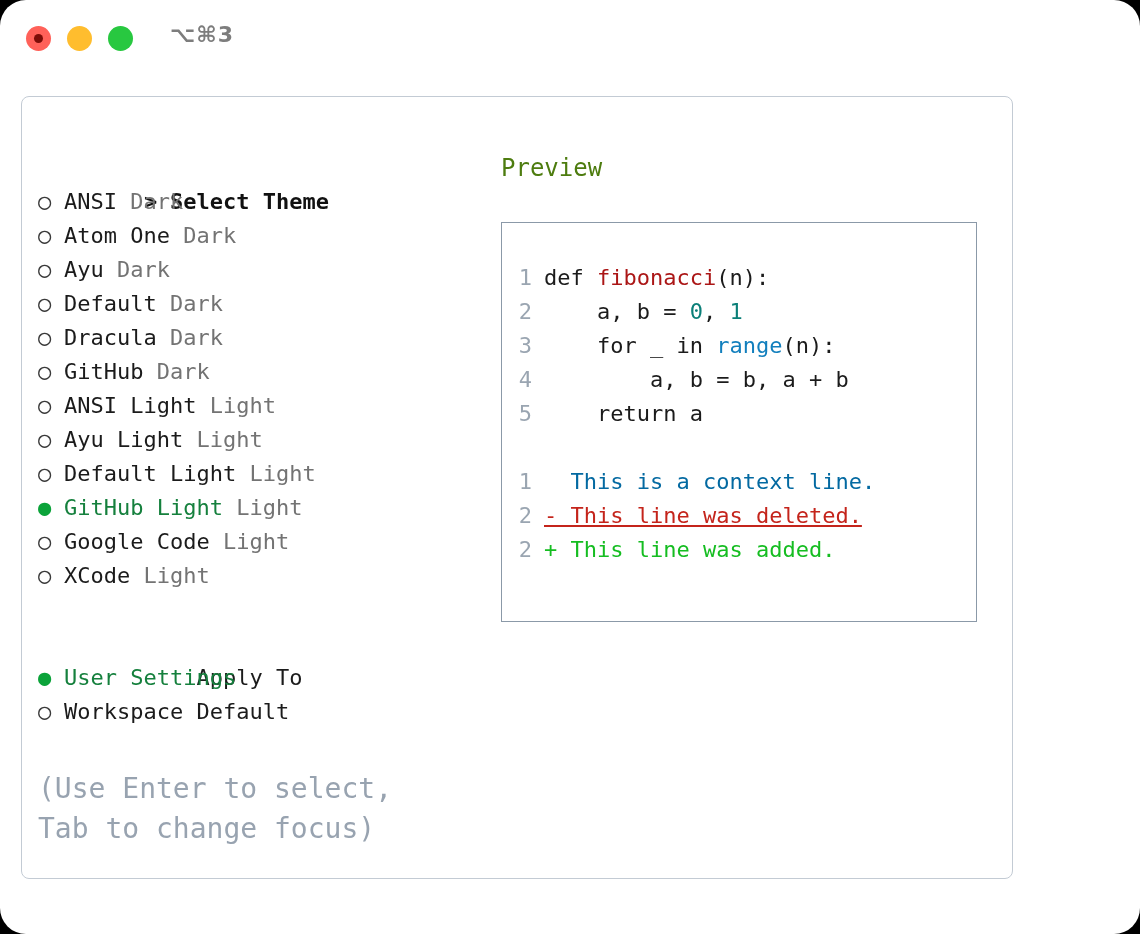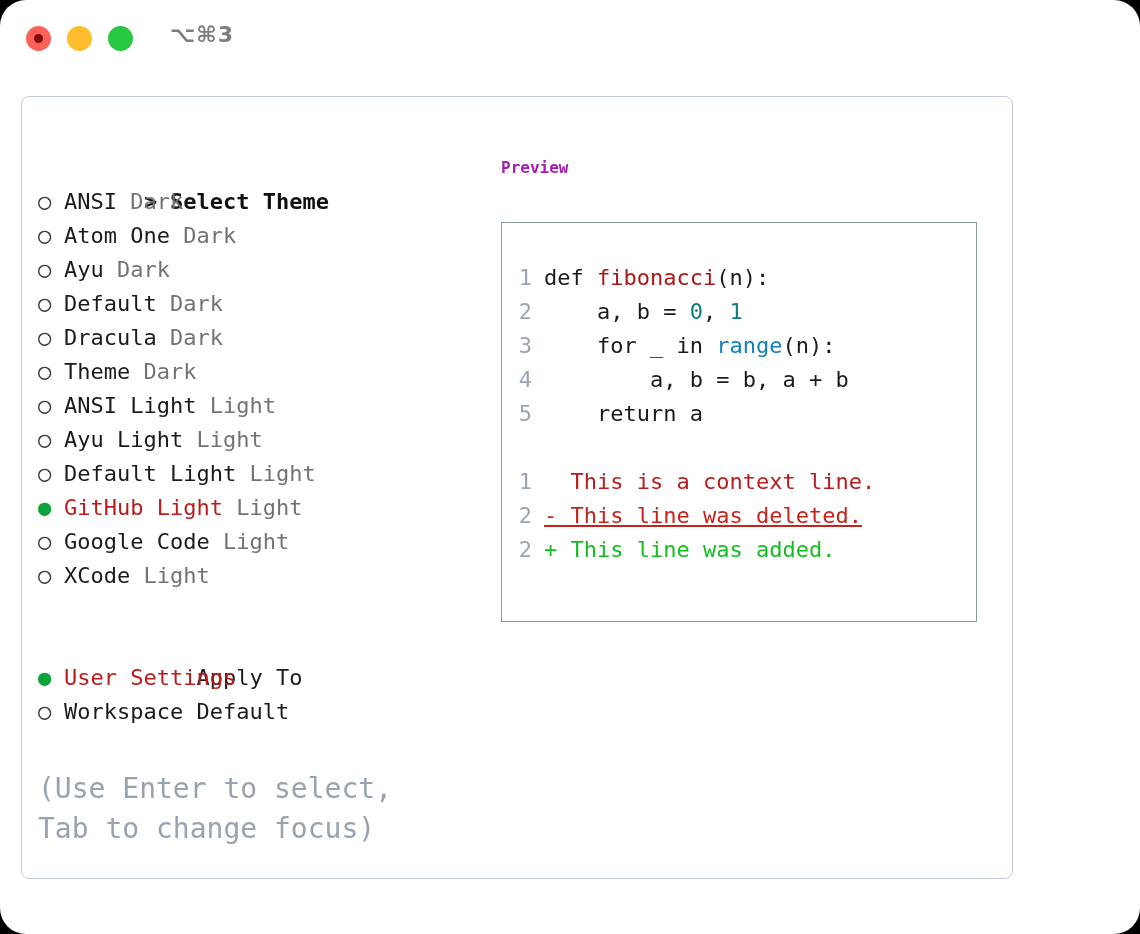--- a/index.html
+++ b/index.html
@@ -105,21 +105,21 @@
   }
   .marker {
     display: inline-block;
     width: 26px;
   }
   .dim {
     color: #737373;
     text-align: center;
   }
   .sel {
-    color: #b91c1c;
+    color: #15803d;
   }
   .dot-on {
     color: #0ba33a;
   }
   .dot-off {
     color: #3a3a3a;
   }
 
   #apply-block { margin-top: 34px; }
 
@@ -133,23 +133,23 @@
   }
 
   
   #right-col {
     position: absolute;
     left: 479px;
     top: 54px;
     width: 500px;
   }
   #preview-title {
-    font-size: 16px;
-    font-weight: bold;
-    color: #a21caf;
+    font-size: 24px;
+    font-weight: normal;
+    color: #4d7c0f;
     line-height: 34px;
     white-space: pre;
   }
   #preview-box {
     margin-top: 37px;
     width: 476px;
     height: 400px;
     border: 1px solid #8b99a8;
     box-sizing: border-box;
     background: #ffffff;
@@ -164,21 +164,21 @@
   .ln {
     display: inline-block;
     width: 26px;
     text-align: right;
     color: #9aa5b1;
     margin-right: 12px;
   }
   .fn   { color: #ab1616; }
   .num  { color: #0b7f78; }
   .kwfn { color: #127fbd; }
-  .ctx  { color: #b91c1c; }
+  .ctx  { color: #0369a1; }
   .del  { color: #c4241b; text-decoration: underline; }
   .add  { color: #15bd21; }
   .blank-line { height: 34px; }
 </style>
 </head>
 <body>
 
 <div id="window">
 
   <div id="titlebar">
@@ -195,21 +195,21 @@
     <div id="left-col">
       <div class="row hdr">
         <span class="marker">&gt;</span><span>Select Theme</span>
       </div>
       <div id="theme-items">
           <div class="row"><span class="marker dot-off">○</span><span>ANSI</span><span class="dim"> Dark</span></div>
           <div class="row"><span class="marker dot-off">○</span><span>Atom One</span><span class="dim"> Dark</span></div>
           <div class="row"><span class="marker dot-off">○</span><span>Ayu</span><span class="dim"> Dark</span></div>
           <div class="row"><span class="marker dot-off">○</span><span>Default</span><span class="dim"> Dark</span></div>
           <div class="row"><span class="marker dot-off">○</span><span>Dracula</span><span class="dim"> Dark</span></div>
-          <div class="row"><span class="marker dot-off">○</span><span>Theme</span><span class="dim"> Dark</span></div>
+          <div class="row"><span class="marker dot-off">○</span><span>GitHub</span><span class="dim"> Dark</span></div>
           <div class="row"><span class="marker dot-off">○</span><span>ANSI Light</span><span class="dim"> Light</span></div>
           <div class="row"><span class="marker dot-off">○</span><span>Ayu Light</span><span class="dim"> Light</span></div>
           <div class="row"><span class="marker dot-off">○</span><span>Default Light</span><span class="dim"> Light</span></div>
           <div class="row"><span class="marker dot-on">●</span><span class="sel">GitHub Light</span><span class="dim"> Light</span></div>
           <div class="row"><span class="marker dot-off">○</span><span>Google Code</span><span class="dim"> Light</span></div>
           <div class="row"><span class="marker dot-off">○</span><span>XCode</span><span class="dim"> Light</span></div>
         </div>
 
       <div id="apply-block">
         <div class="row">

